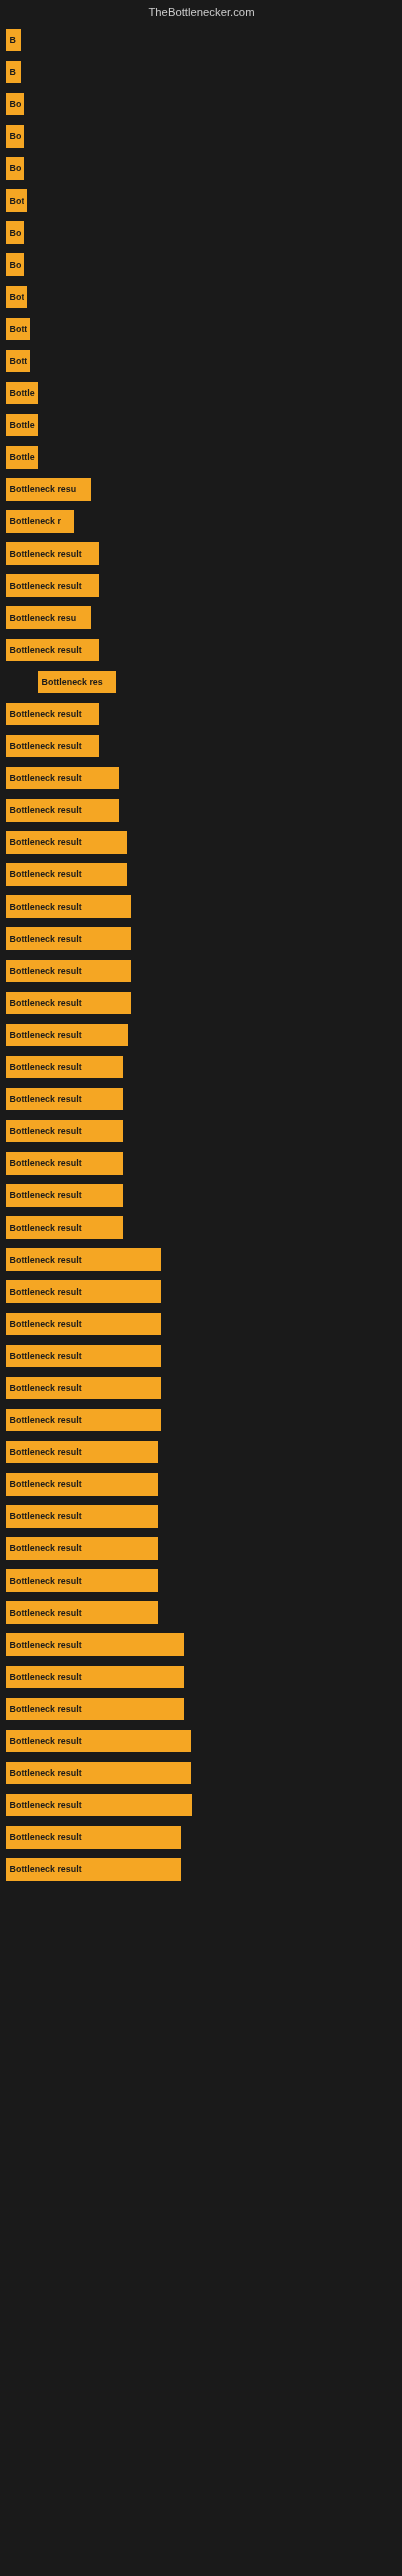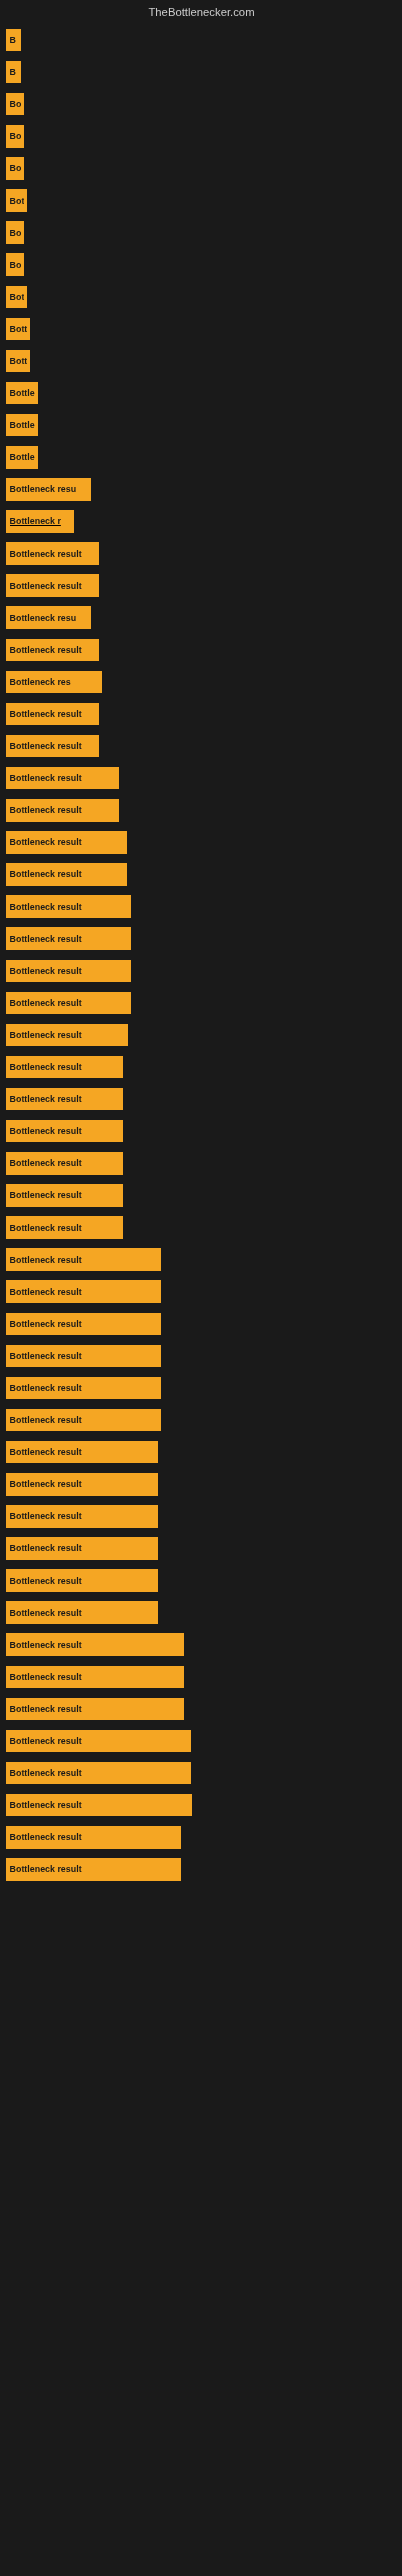--- a/index.html
+++ b/index.html
@@ -133,21 +133,21 @@
       <div class="bottleneck-bar" style="width: 32px;">
         <span>Bottle</span>
       </div>
     </div>
     <div class="bottleneck-item">
       <div class="bottleneck-bar" style="width: 85px;">
         <span>Bottleneck resu</span>
       </div>
     </div>
     <div class="bottleneck-item">
-      <div class="bottleneck-bar" style="width: 68px; text-decoration: underline;">
+      <div class="bottleneck-bar" style="width: 68px;">
         <span>Bottleneck r</span>
       </div>
     </div>
     <div class="bottleneck-item">
       <div class="bottleneck-bar" style="width: 93px;">
         <span>Bottleneck result</span>
       </div>
     </div>
     <div class="bottleneck-item">
       <div class="bottleneck-bar" style="width: 93px;">
@@ -158,21 +158,21 @@
       <div class="bottleneck-bar" style="width: 85px;">
         <span>Bottleneck resu</span>
       </div>
     </div>
     <div class="bottleneck-item">
       <div class="bottleneck-bar" style="width: 93px;">
         <span>Bottleneck result</span>
       </div>
     </div>
     <div class="bottleneck-item">
-      <div class="bottleneck-bar" style="width: 96px;">
+      <div class="bottleneck-bar" style="width: 78px; margin-left: 32px;">
         <span>Bottleneck res</span>
       </div>
     </div>
     <div class="bottleneck-item">
       <div class="bottleneck-bar" style="width: 93px;">
         <span>Bottleneck result</span>
       </div>
     </div>
     <div class="bottleneck-item">
       <div class="bottleneck-bar" style="width: 93px;">

